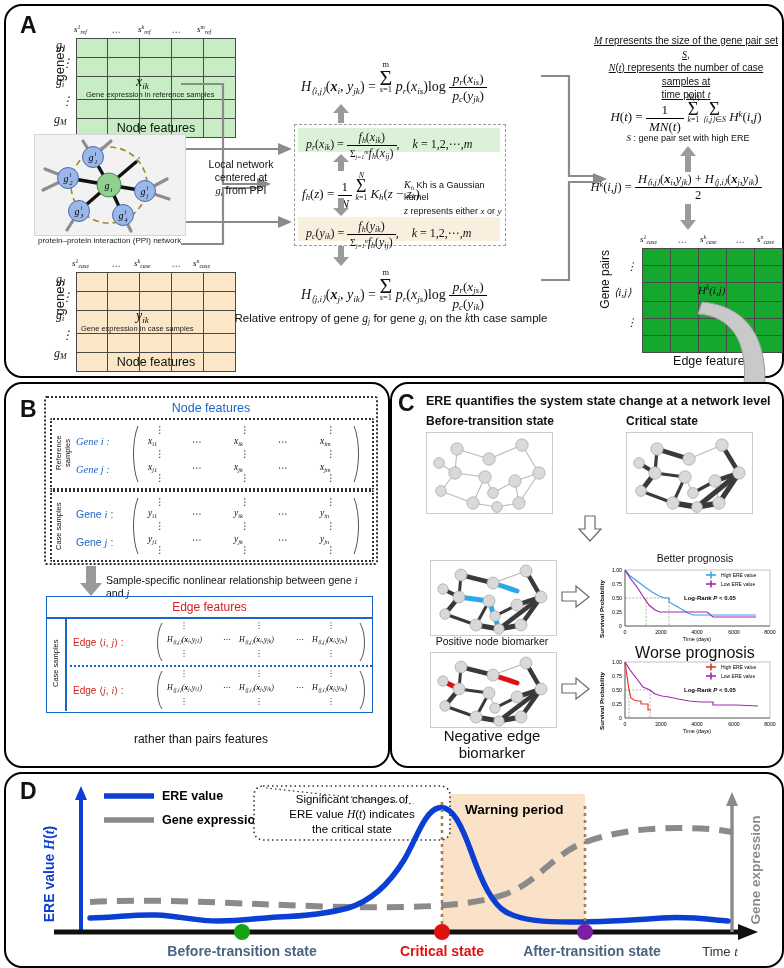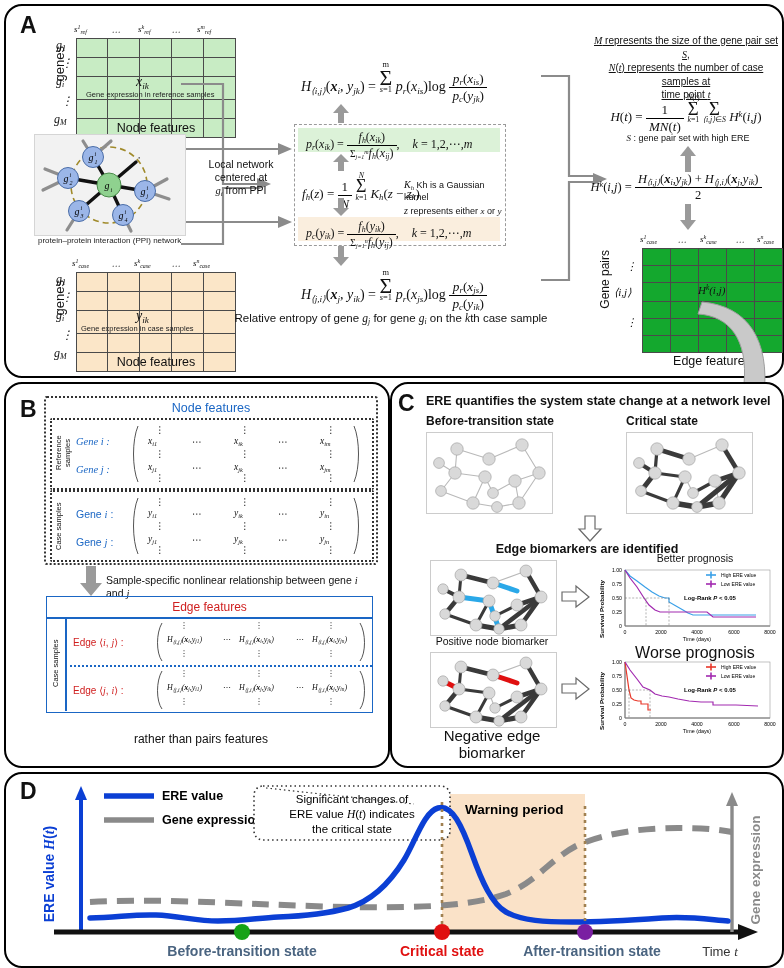--- a/index.html
+++ b/index.html
@@ -611,21 +611,20 @@
         <circle cx="92" cy="70" r="6.2" fill="#d9d9d9" stroke="#a5a5a5" stroke-width=".7"></circle>
         <circle cx="46" cy="70" r="6.2" fill="#d9d9d9" stroke="#a5a5a5" stroke-width=".7"></circle>
         <circle cx="70" cy="74" r="5.4" fill="#d9d9d9" stroke="#a5a5a5" stroke-width=".7"></circle>
       </g>
     </svg>
   </div>
 
   <svg style="position:absolute;left:186px;top:132px;" width="24" height="26">
     <polygon points="7,0 17,0 17,13 23,13 12,25 1,13 7,13" fill="#fff" stroke="#6a6a6a" stroke-width="1.2"></polygon>
   </svg>
-  <div class="ctr" style="position:absolute;left:40px;top:158px;width:310px;font-size:12.5px;font-weight:bold;">Edge biomarkers are identified</div>
 
   <div style="position:absolute;left:38px;top:176px;width:125px;height:74px;border:1px solid #ccc;background:#fff;">
     <svg width="125" height="74">
       <g stroke="#b9b9b9" stroke-width="1.1" fill="none">
           <path d="M62,22 L95,10 M58,40 L64,55"></path>
         </g>
       <g stroke="#3a3a3a" stroke-linecap="round" fill="none">
         <path d="M30,14 L62,22" stroke-width="4.5"></path>
           <path d="M95,10 L110,36" stroke-width="4.5"></path>
         <path d="M30,14 L28,36" stroke-width="3"></path>

